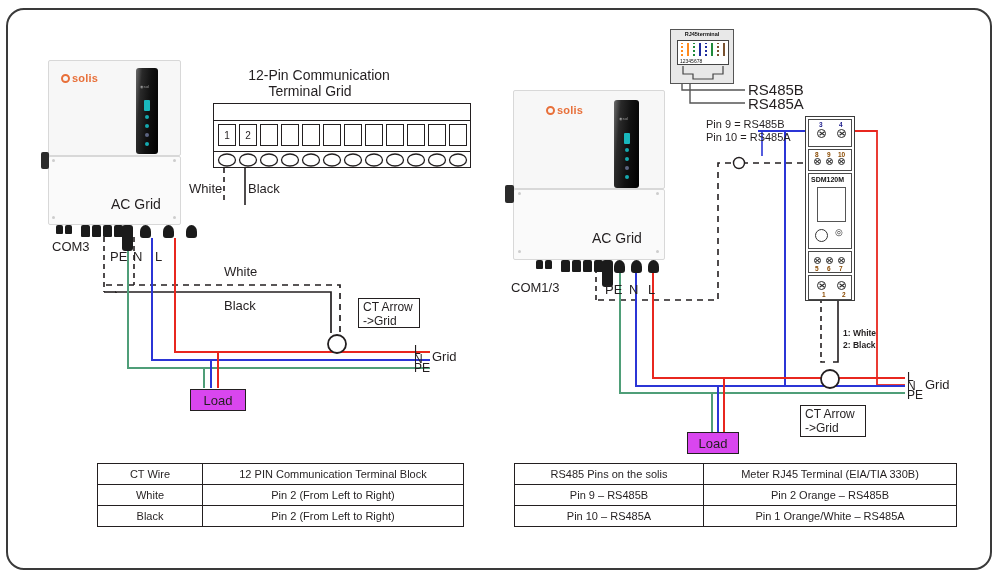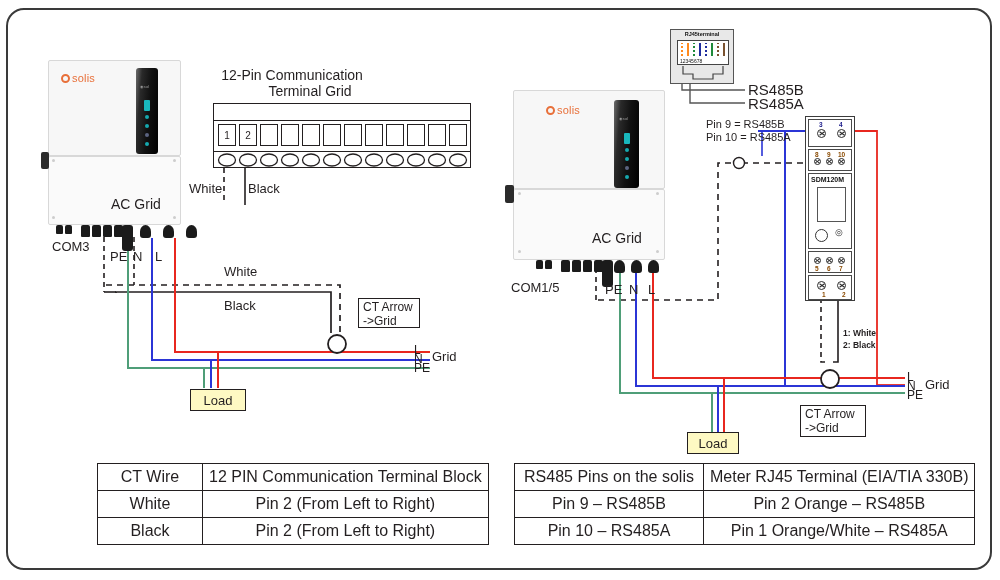--- a/index.html
+++ b/index.html
@@ -15,21 +15,21 @@
 
   
   .inv{position:absolute;}
   .inv .top{position:absolute;left:0;top:0;width:100%;height:58%;background:#f7f7f7;border:1px solid #d8d8d8;box-sizing:border-box;border-radius:2px;}
   .inv .bot{position:absolute;left:0;top:58%;width:100%;height:42%;background:#fafafa;border:1px solid #d8d8d8;box-sizing:border-box;border-radius:2px;}
   .inv .panel{position:absolute;border-radius:3px;
      background:linear-gradient(95deg,#6d6d6d 0%,#2a2a2a 22%,#111 55%,#000 100%);}
   .inv .plogo{position:absolute;color:#9a9a9a;font-size:4px;letter-spacing:.2px;}
   .inv .led{position:absolute;background:#19b8bd;border-radius:1px;}
   .inv .dot{position:absolute;width:4px;height:4px;border-radius:50%;background:#16a8ae;}
-  .solis{position:absolute;color:#e8703a;font-size:11px;font-weight:400;letter-spacing:.2px;}
+  .solis{position:absolute;color:#e8703a;font-size:11px;font-weight:700;letter-spacing:.2px;}
   .solis .gear{display:inline-block;width:9px;height:9px;border:2px solid #e8703a;border-radius:50%;vertical-align:-1px;margin-right:2px;box-sizing:border-box;}
   .acgrid{position:absolute;font-size:14px;color:#231f20;}
   .screw{position:absolute;width:3px;height:3px;border-radius:50%;background:#cdcdcd;}
   .gland{position:absolute;background:#1b1b1b;border-radius:2px 2px 1px 1px;}
   .gland.wide{border-radius:2px;}
   .sidebox{position:absolute;background:#2b2b2b;border-radius:2px;}
 
   
   .tb{position:absolute;border:1.6px solid #231f20;box-sizing:border-box;background:#fff;}
   .tbrow{position:absolute;left:0;width:100%;border-top:1.6px solid #231f20;box-sizing:border-box;}
@@ -51,25 +51,25 @@
   .mscrew.sm{width:7px;height:7px;}
   .mscrew.sm:before,.mscrew.sm:after{left:0.3px;top:2.2px;width:4.6px;}
   .mnum{position:absolute;font-size:6.5px;color:#1b1b8a;font-weight:bold;}
   .mnum.o{color:#8a4a00;}
   .lcd{position:absolute;border:1.2px solid #555;box-sizing:border-box;background:#fff;}
   .mbtn{position:absolute;border:1.3px solid #333;border-radius:50%;box-sizing:border-box;}
   .sdm{position:absolute;font-size:7px;color:#111;font-weight:bold;}
 
   
   .boxlbl{position:absolute;border:1.4px solid #231f20;background:#fff;box-sizing:border-box;font-size:12px;line-height:1.15;padding:2px 4px;}
-  .loadbox{position:absolute;border:1.4px solid #231f20;background:#fef9c3;box-sizing:border-box;font-size:13px;text-align:center;}
+  .loadbox{position:absolute;border:1.4px solid #231f20;background:#d946ef;box-sizing:border-box;font-size:13px;text-align:center;}
 
   
   table.wt{position:absolute;border-collapse:collapse;background:#fff;}
-  table.wt td{border:1.4px solid #231f20;font-size:16px;text-align:center;padding:4px 6px;color:#231f20;white-space:nowrap;}
+  table.wt td{border:1.4px solid #231f20;font-size:11px;text-align:center;padding:4px 6px;color:#231f20;white-space:nowrap;}
 </style>
 </head>
 <body>
 
 <div id="root">
 
   <div class="frame"></div>
 
   <svg viewBox="0 0 1000 580">
 
@@ -203,21 +203,21 @@
     <div class="gland wide" style="left:74px;top:0;width:11px;height:26px;border-radius:3px;"></div>
     <div class="gland" style="left:92px;top:0;width:11px;height:13px;border-radius:50% 50% 3px 3px;"></div>
     <div class="gland" style="left:115px;top:0;width:11px;height:13px;border-radius:50% 50% 3px 3px;"></div>
     <div class="gland" style="left:138px;top:0;width:11px;height:13px;border-radius:50% 50% 3px 3px;"></div>
   </div>
   <div class="lbl" style="left:52px;top:240px;font-size:13px;">COM3</div>
   <div class="lbl" style="left:110px;top:250px;font-size:13px;">PE</div>
   <div class="lbl" style="left:133px;top:250px;font-size:13px;">N</div>
   <div class="lbl" style="left:155px;top:250px;font-size:13px;">L</div>
 
-  <div class="lbl c" style="left:187px;top:68px;width:210px;font-size:14px;">12-Pin Communication</div>
+  <div class="lbl c" style="left:214px;top:68px;width:210px;font-size:14px;">12-Pin Communication</div>
   <div class="lbl c" style="left:205px;top:84px;width:210px;font-size:14px;">Terminal Grid</div>
 
   <div class="tb" style="left:213px;top:103px;width:258px;height:65px;">
     <div class="tbrow" style="top:16px;height:0;"></div>
     <div class="tbrow" style="top:47px;height:0;"></div>
     <div class="abs" style="left:0;top:18px;width:100%;height:27px;">
       <div class="pinbox" style="left:4px;top:2px;width:18px;height:22px;line-height:22px;">1</div>
       <div class="pinbox" style="left:25px;top:2px;width:18px;height:22px;line-height:22px;">2</div>
       <div class="pinbox" style="left:46px;top:2px;width:18px;height:22px;"></div>
       <div class="pinbox" style="left:67px;top:2px;width:18px;height:22px;"></div>
@@ -313,21 +313,21 @@
     <div class="gland" style="left:32px;top:0;width:7px;height:9px;"></div>
     <div class="gland" style="left:48px;top:0;width:9px;height:12px;"></div>
     <div class="gland" style="left:59px;top:0;width:9px;height:12px;"></div>
     <div class="gland" style="left:70px;top:0;width:9px;height:12px;"></div>
     <div class="gland" style="left:81px;top:0;width:9px;height:12px;"></div>
     <div class="gland wide" style="left:89px;top:0;width:11px;height:27px;border-radius:3px;"></div>
     <div class="gland" style="left:101px;top:0;width:11px;height:13px;border-radius:50% 50% 3px 3px;"></div>
     <div class="gland" style="left:118px;top:0;width:11px;height:13px;border-radius:50% 50% 3px 3px;"></div>
     <div class="gland" style="left:135px;top:0;width:11px;height:13px;border-radius:50% 50% 3px 3px;"></div>
   </div>
-  <div class="lbl" style="left:511px;top:281px;font-size:13px;">COM1/5</div>
+  <div class="lbl" style="left:511px;top:281px;font-size:13px;">COM1/3</div>
   <div class="lbl" style="left:605px;top:283px;font-size:13px;">PE</div>
   <div class="lbl" style="left:629px;top:283px;font-size:13px;">N</div>
   <div class="lbl" style="left:648px;top:283px;font-size:13px;">L</div>
 
   <div class="meter" style="left:805px;top:116px;width:50px;height:185px;">
 
     <div class="msec" style="top:2px;height:28px;">
       <div class="mscrew" style="left:8px;top:9px;"></div>
       <div class="mscrew" style="left:28px;top:9px;"></div>
       <div class="mnum" style="left:10px;top:1px;">3</div>

